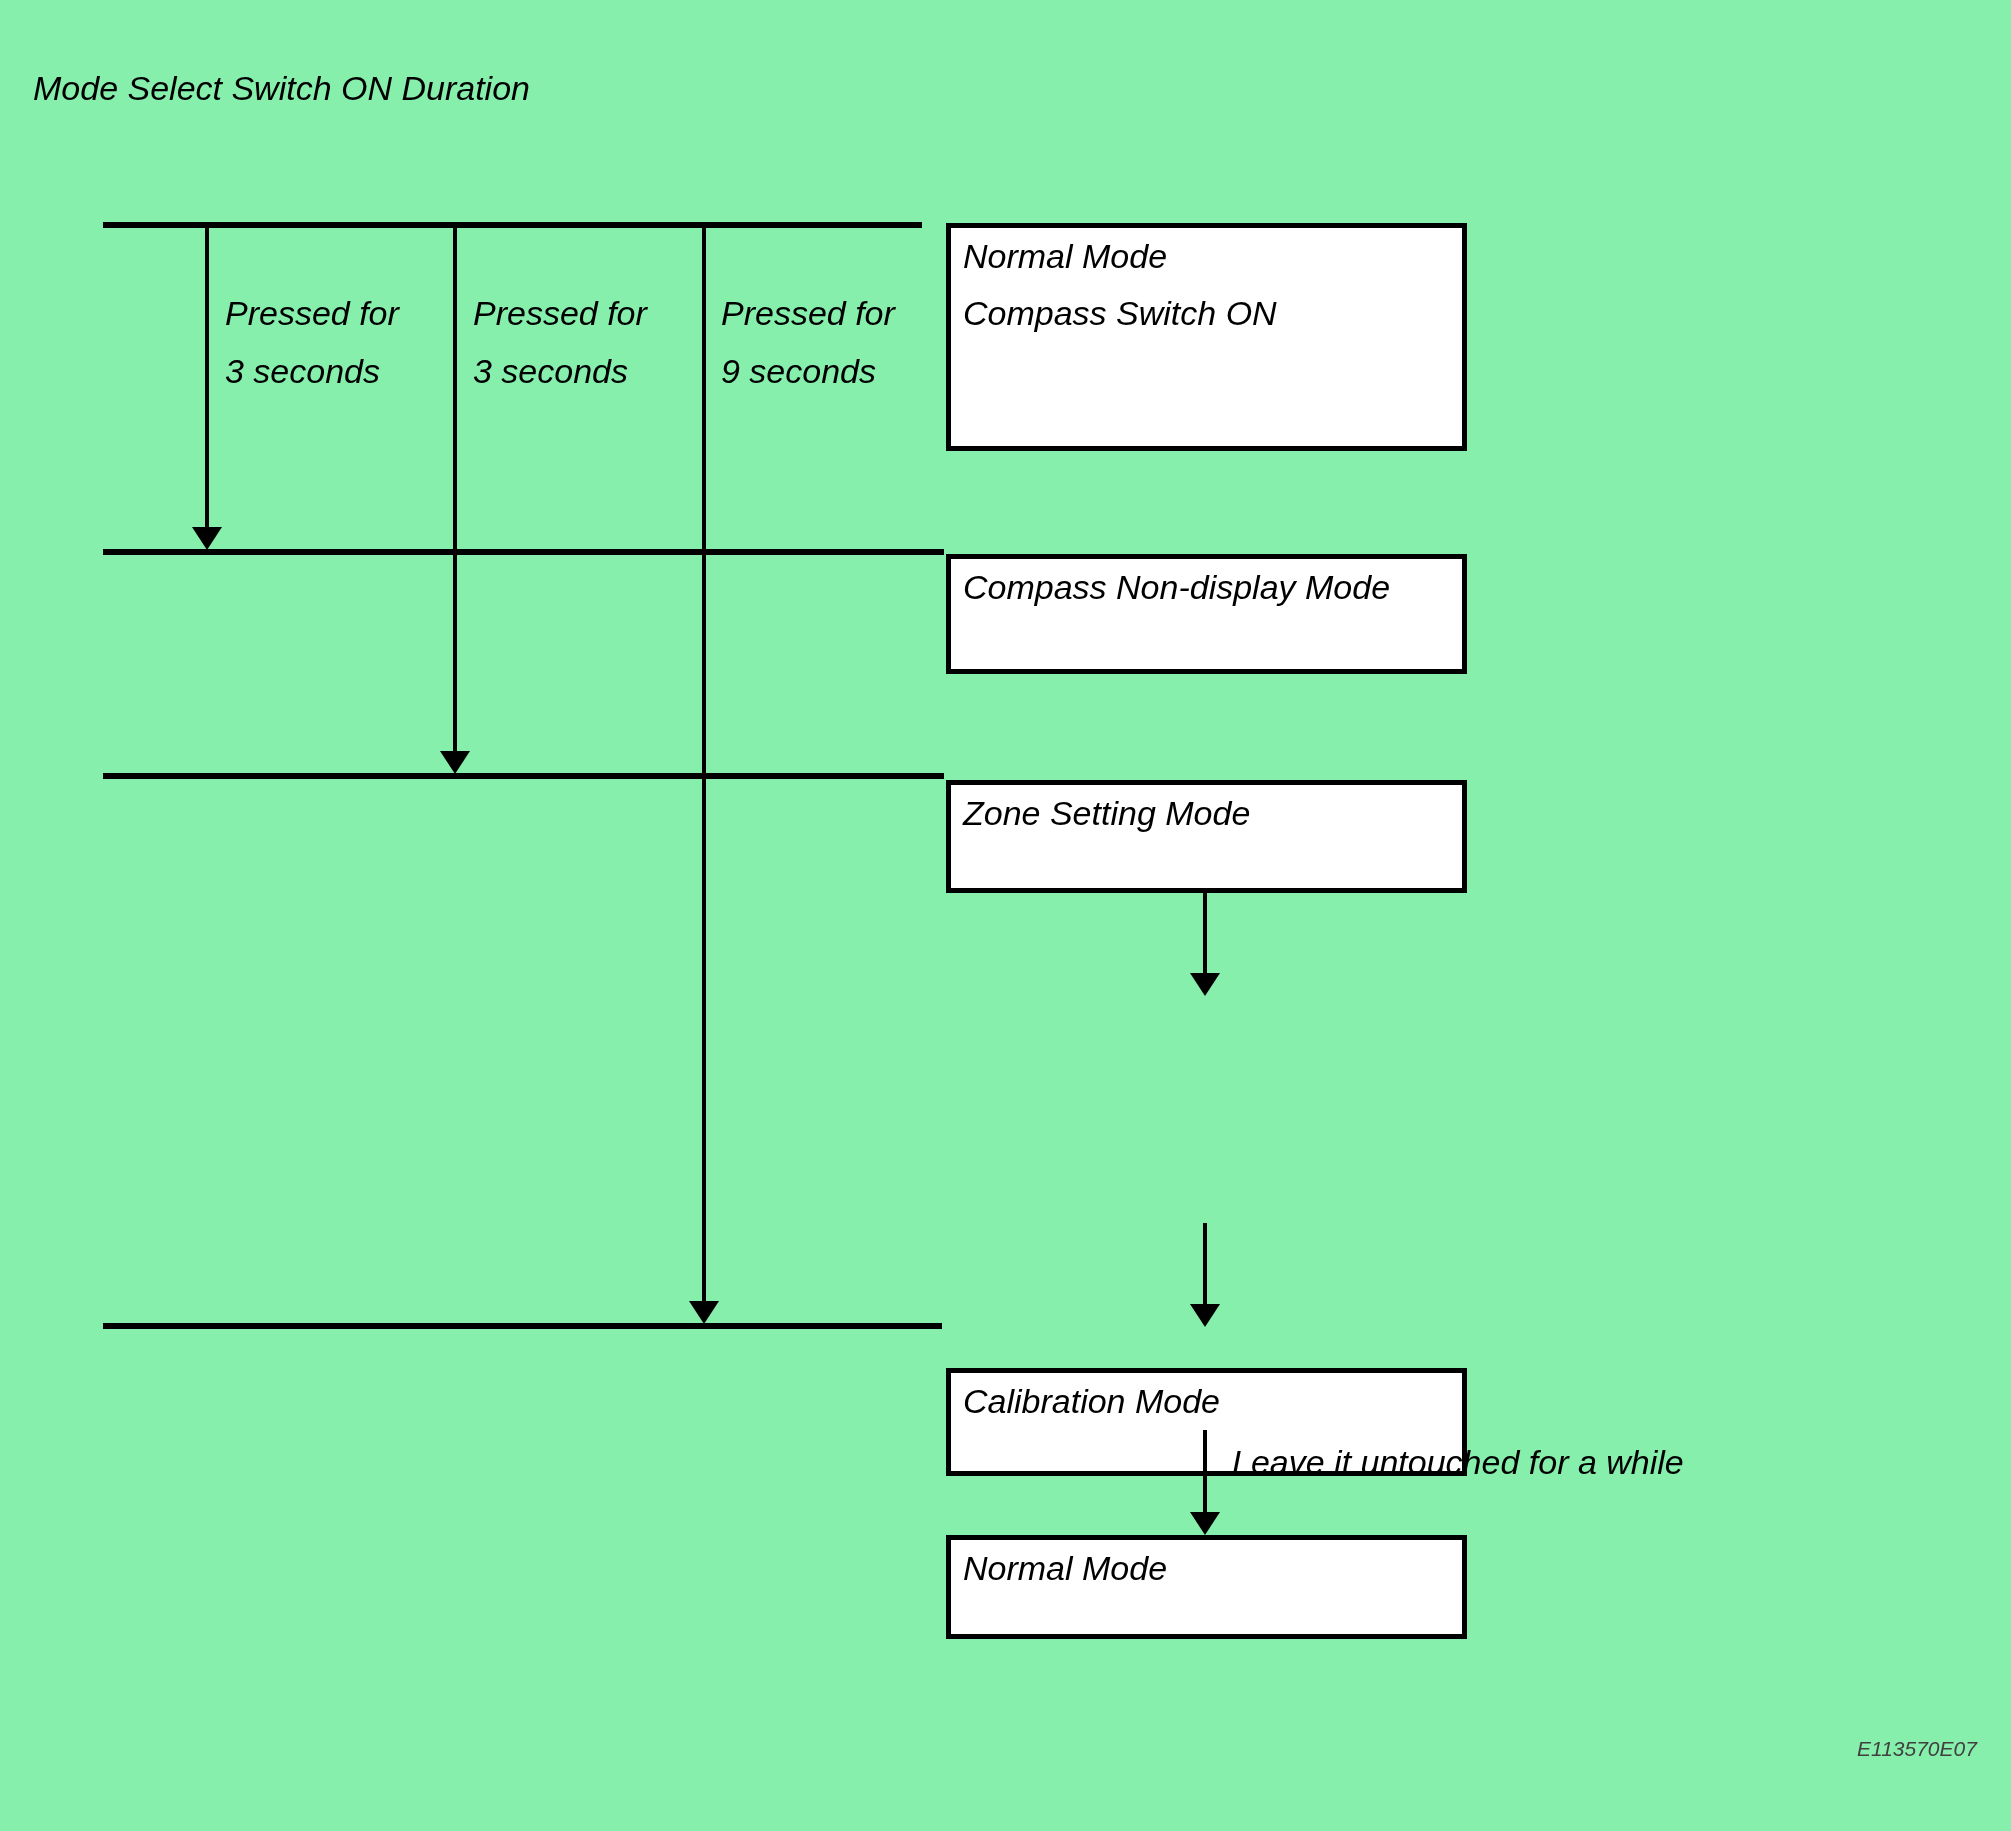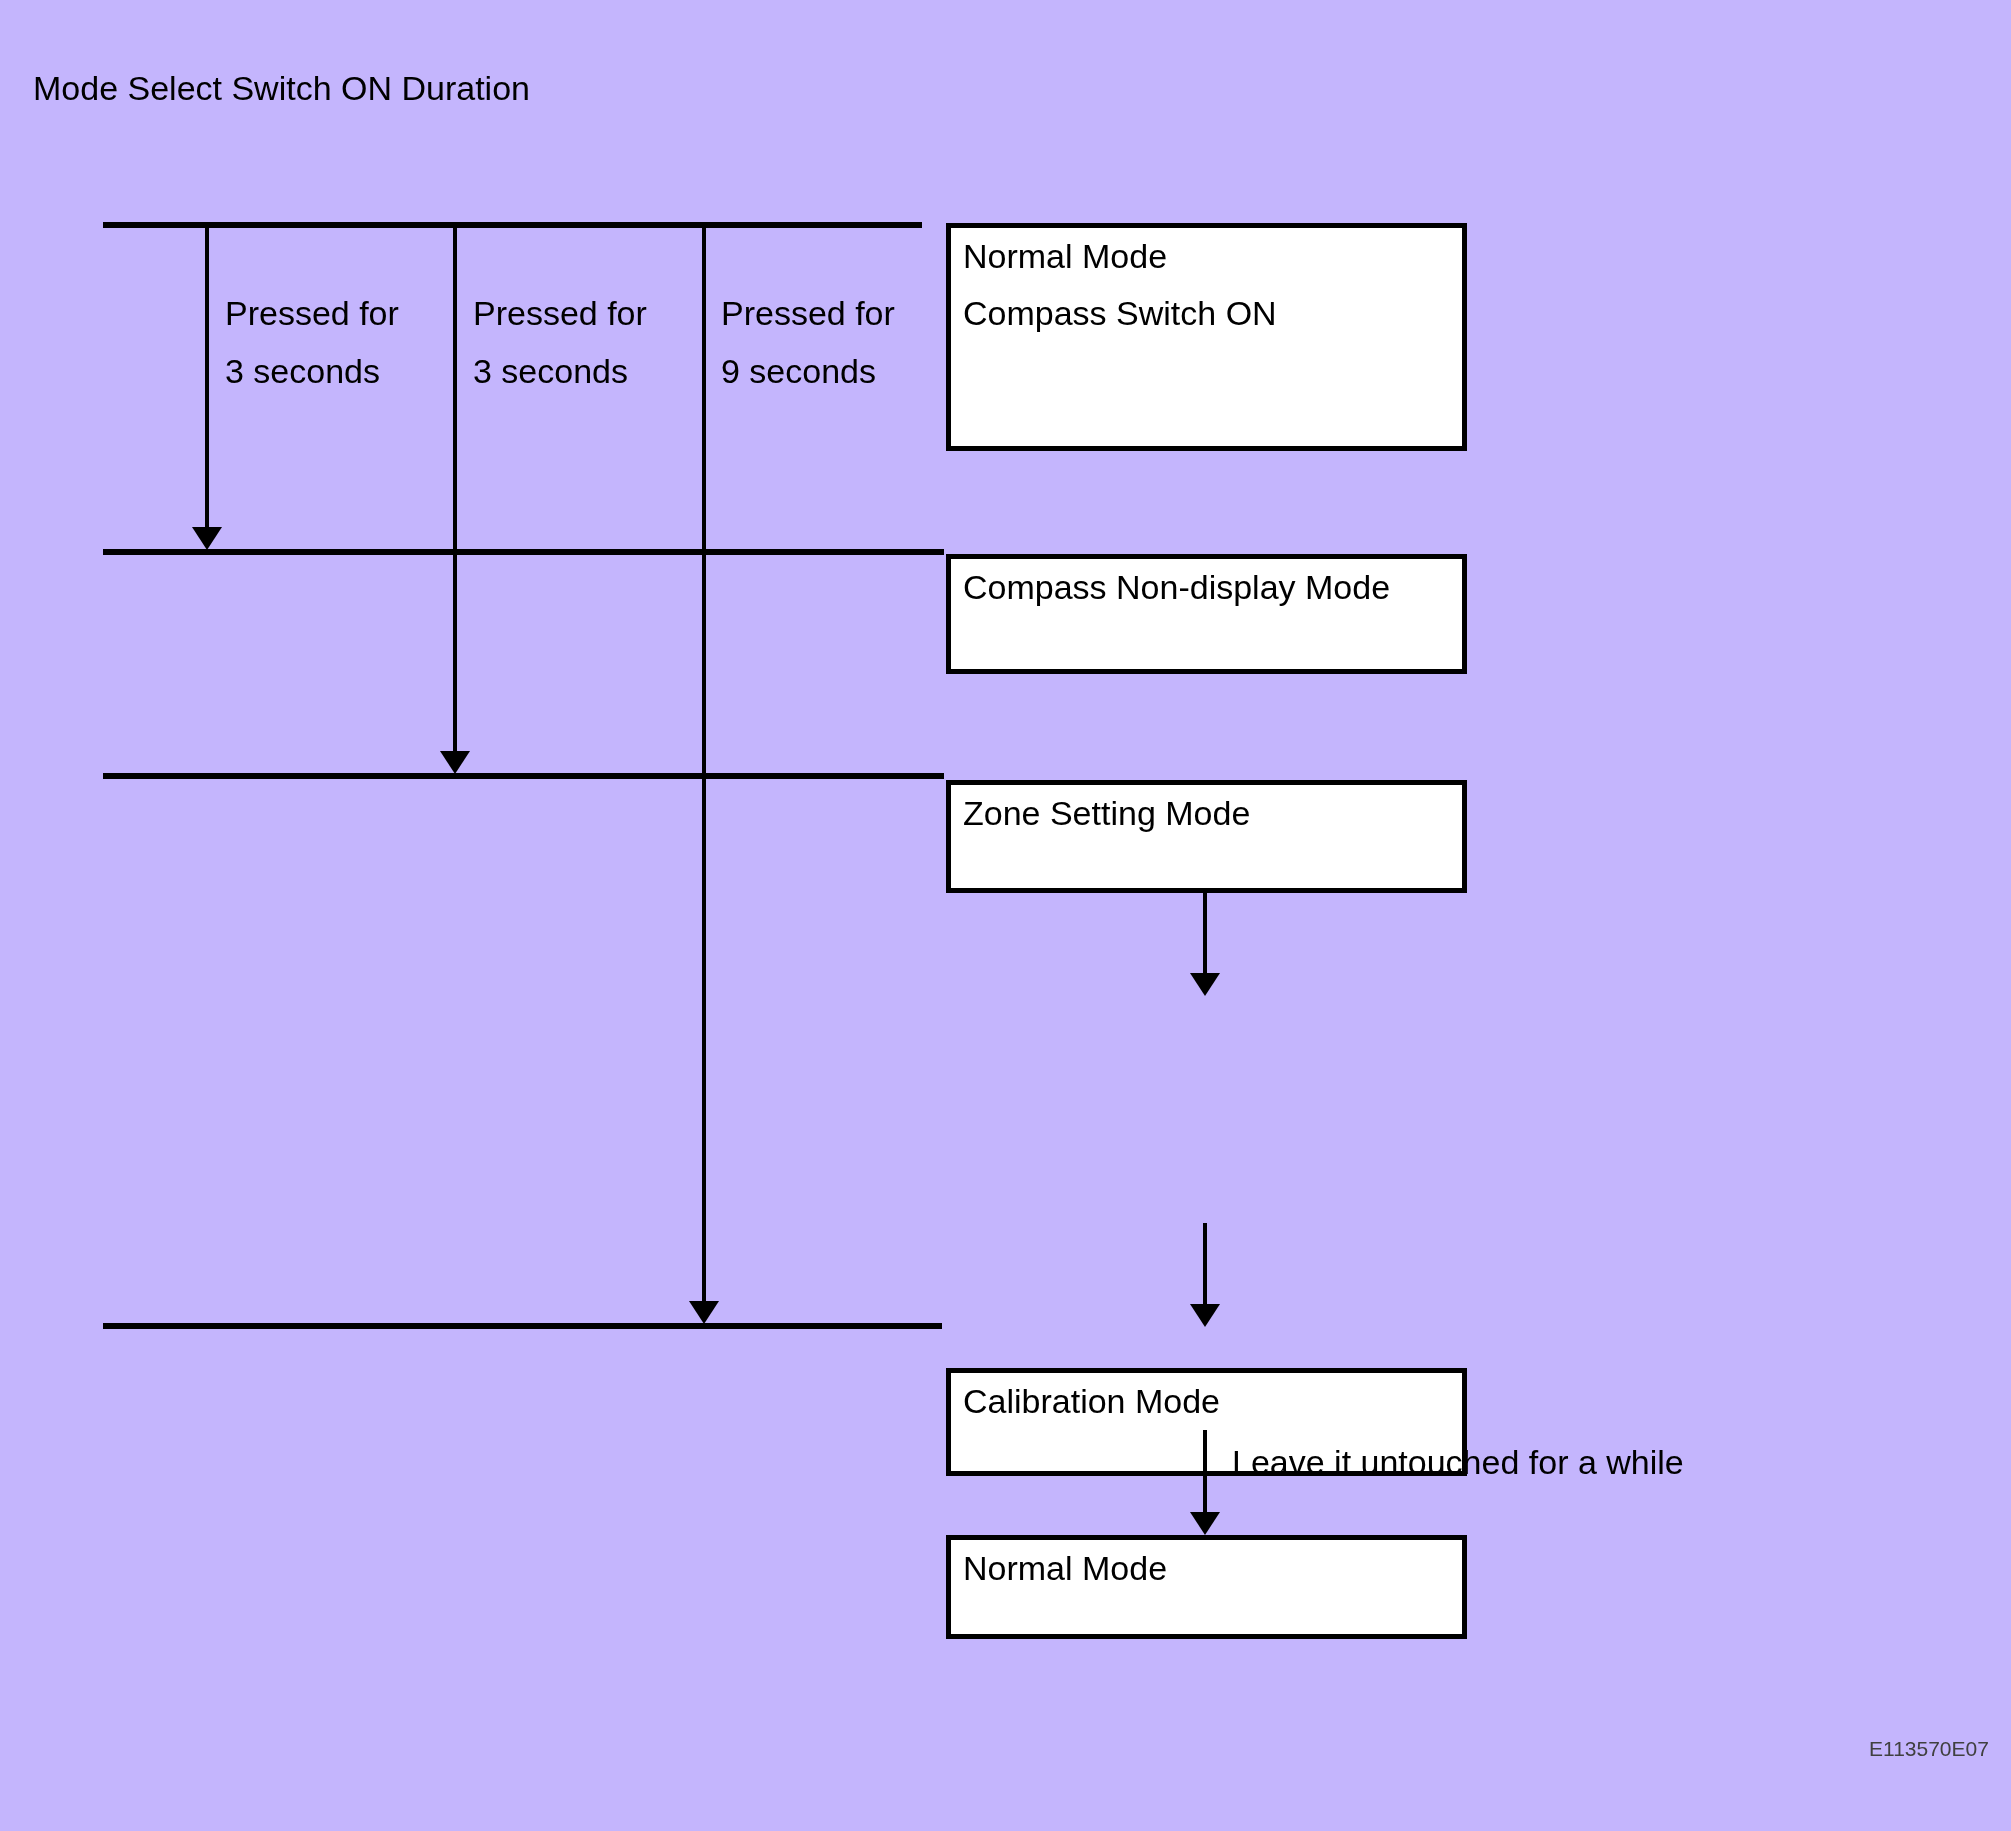--- a/index.html
+++ b/index.html
@@ -4,24 +4,25 @@
 <style>
   html, body {
     margin: 0;
     padding: 0;
     background: #ffffff;
   }
   .canvas {
     position: relative;
     width: 2011px;
     height: 1831px;
-    background: #c4b5fd;
+    background: #86efac;
     font-family: "Liberation Sans", sans-serif;
     color: #000000;
     overflow: hidden;
+    font-style: italic;
   }
   .diagram-title {
     position: absolute;
     left: 33px;
     top: 68px;
     font-size: 34px;
     line-height: 40px;
     white-space: nowrap;
   }
   .hline {
@@ -72,21 +73,20 @@
     white-space: nowrap;
   }
   .figure-code {
     position: absolute;
     left: 1857px;
     top: 1738px;
     font-size: 21px;
     line-height: 21px;
     color: #404040;
     white-space: nowrap;
-    margin-left: 12px;
   }
 </style>
 </head>
 <body>
 
 <div class="canvas">
 
   <div class="diagram-title">Mode Select Switch ON Duration</div>
 
   <div class="hline" style="left:103px; top:222px; width:819px;"></div>

